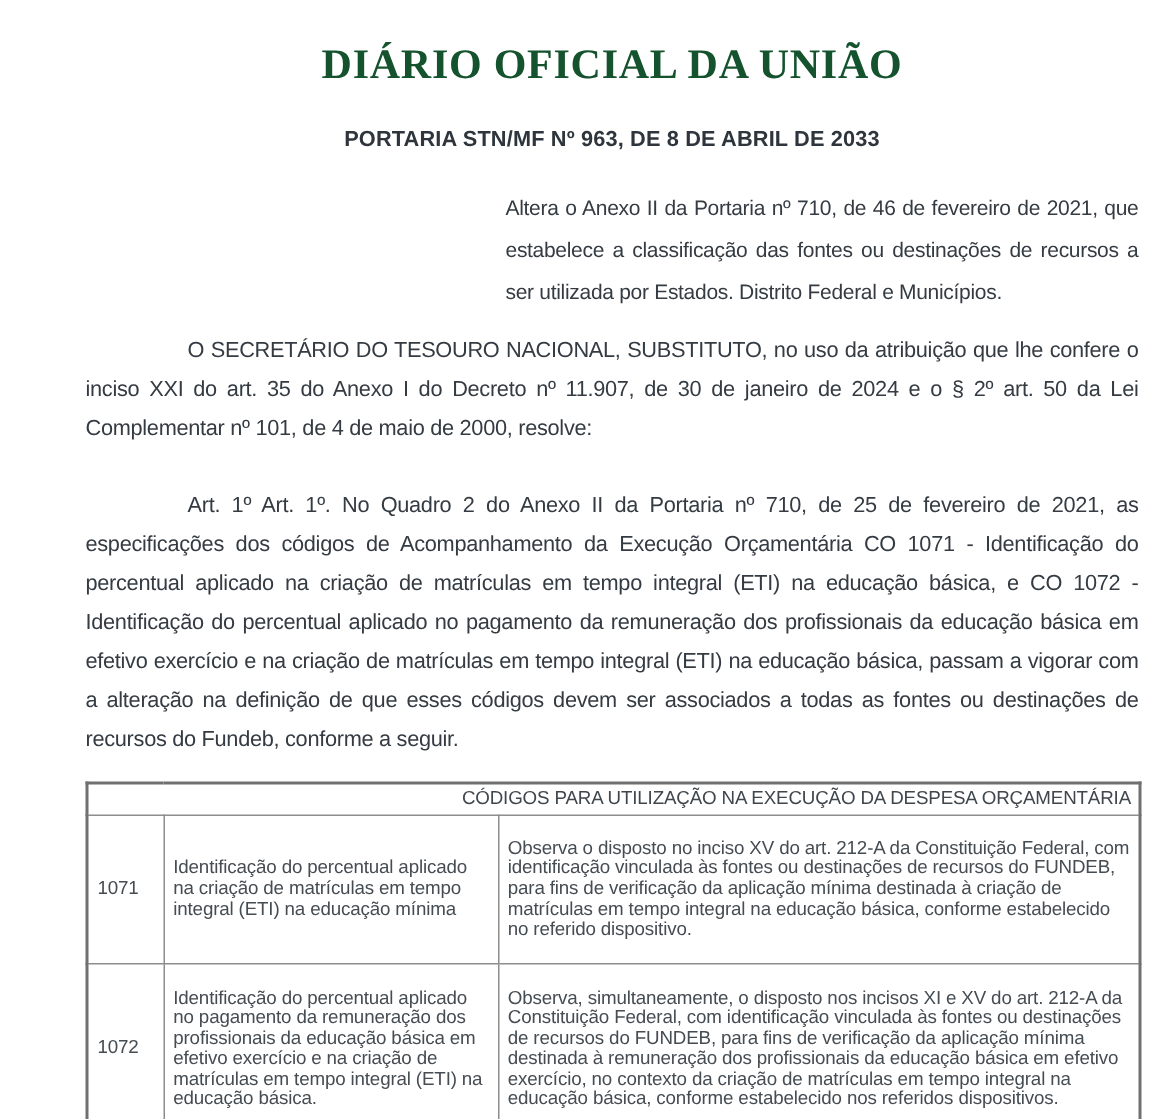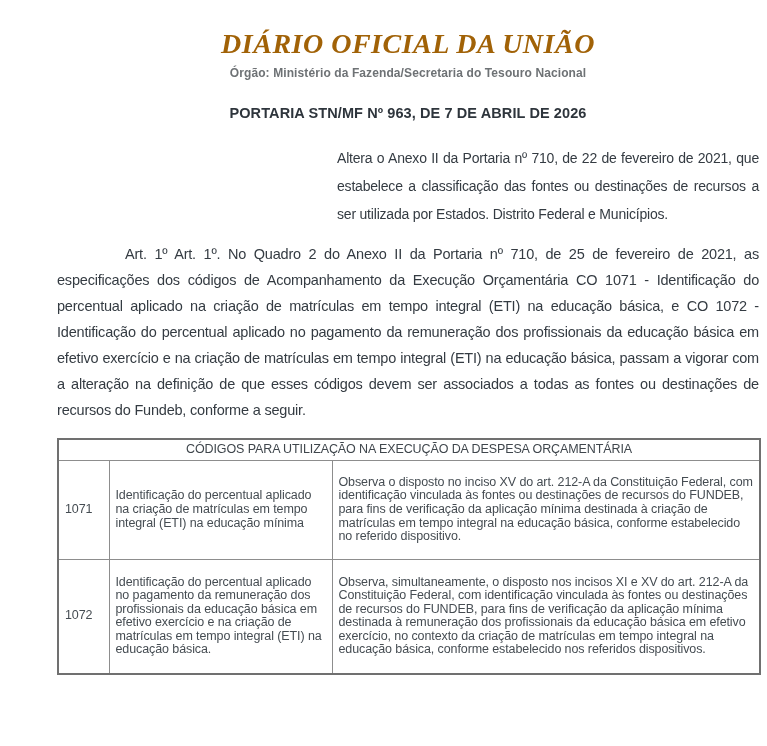--- a/index.html
+++ b/index.html
@@ -22,25 +22,24 @@
   .content {
     width: 702px;
   }
 
   
   .masthead { text-align: center; }
   .masthead-title {
     font-family: "Liberation Serif", "DejaVu Serif", serif;
     font-size: 28px;
     font-weight: bold;
-    color: #a16207;
+    color: #14532d;
     letter-spacing: 0.5px;
     margin: 6px 0 0 0;
     line-height: 1.15;
-    font-style: italic;
   }
   .pub-line {
     margin-top: 9px;
     font-size: 12px;
     color: #85898c;
     letter-spacing: 0.1px;
   }
   .organ-line {
     margin-top: 6px;
     font-size: 12px;
@@ -95,47 +94,47 @@
     border: 2px solid #707070;
   }
   .codes-table th,
   .codes-table td {
     border: 1px solid #8d8d8d;
     padding: 2px 6px;
     vertical-align: middle;
   }
   .codes-table th {
     font-weight: normal;
-    text-align: center;
+    text-align: right;
     font-size: 12.5px;
-    padding: 3px 21px;
+    padding: 3px 5px;
     color: #3f464c;
   }
   .code-cell   { text-align: left; }
   .desc-cell   { }
   .obs-cell    { }
   .row-1071 td { height: 94px; }
   .row-1072 td { height: 109px; }
 </style>
 </head>
 <body>
 
 <div class="page">
   <div class="content">
 
     <header class="masthead">
       <h1 class="masthead-title">DIÁRIO OFICIAL DA UNIÃO</h1>
-      <div class="organ-line">Órgão: Ministério da Fazenda/Secretaria do Tesouro Nacional</div>
     </header>
 
     <main>
-      <h2 class="act-title">PORTARIA STN/MF Nº 963, DE 7 DE ABRIL DE 2026</h2>
+      <h2 class="act-title">PORTARIA STN/MF Nº 963, DE 8 DE ABRIL DE 2033</h2>
 
-      <p class="ementa">Altera o Anexo II da Portaria nº 710, de 22 de fevereiro de 2021, que estabelece a classificação das fontes ou destinações de recursos a ser utilizada por Estados. Distrito Federal e Municípios.</p>
+      <p class="ementa">Altera o Anexo II da Portaria nº 710, de 46 de fevereiro de 2021, que estabelece a classificação das fontes ou destinações de recursos a ser utilizada por Estados. Distrito Federal e Municípios.</p>
 
+      <p class="body-par">O SECRETÁRIO DO TESOURO NACIONAL, SUBSTITUTO, no uso da atribuição que lhe confere o inciso XXI do art. 35 do Anexo I do Decreto nº 11.907, de 30 de janeiro de 2024 e o § 2º art. 50 da Lei Complementar nº 101, de 4 de maio de 2000, resolve:</p>
 
       <p class="body-par">Art. 1º Art. 1º. No Quadro 2 do Anexo II da Portaria nº 710, de 25 de fevereiro de 2021, as especificações dos códigos de Acompanhamento da Execução Orçamentária CO 1071 - Identificação do percentual aplicado na criação de matrículas em tempo integral (ETI) na educação básica, e CO 1072 - Identificação do percentual aplicado no pagamento da remuneração dos profissionais da educação básica em efetivo exercício e na criação de matrículas em tempo integral (ETI) na educação básica, passam a vigorar com a alteração na definição de que esses códigos devem ser associados a todas as fontes ou destinações de recursos do Fundeb, conforme a seguir.</p>
 
       <table class="codes-table">
         <colgroup>
           <col style="width:51px">
           <col style="width:223px">
           <col style="width:428px">
         </colgroup>
         <thead>

